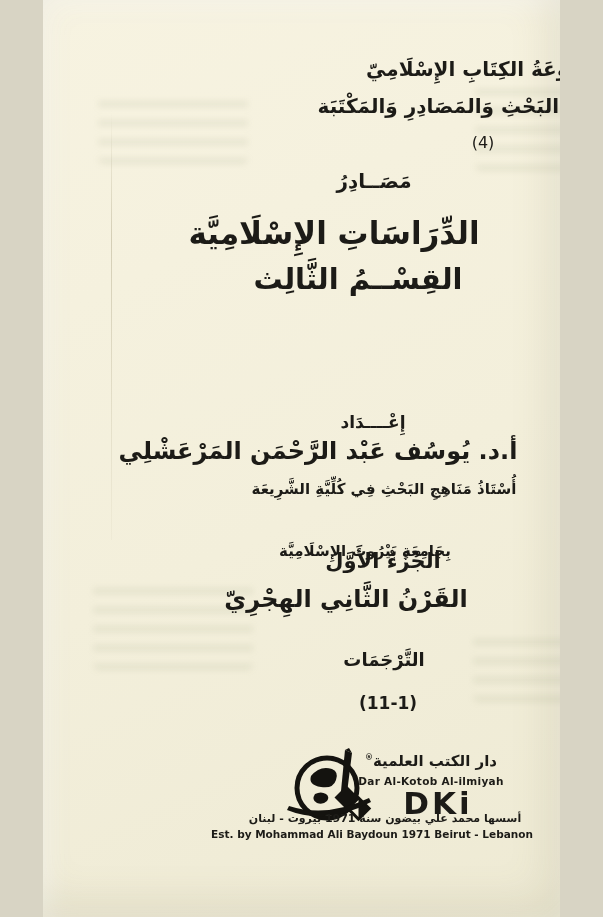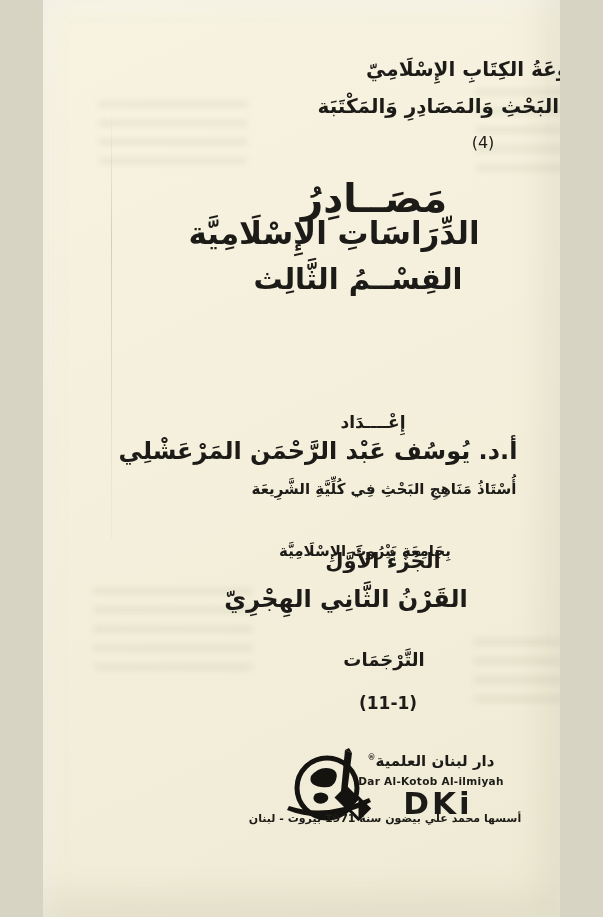--- a/index.html
+++ b/index.html
@@ -31,21 +31,21 @@
   .foldline{
     position:absolute;left:68px;top:110px;width:1px;height:430px;
     background:linear-gradient(180deg, rgba(150,140,105,0) , rgba(150,140,105,0.35) 30%, rgba(150,140,105,0.05));
     pointer-events:none;
   }
   
   .series1{top:58px;left:447px;font-size:20px;font-weight:bold;}
   .series2{top:95px;left:433px;font-size:20px;font-weight:bold;}
   .series-num{top:134px;left:440px;font-size:16px;direction:ltr;}
   
-  .t1{top:170px;left:331px;font-size:39px;font-weight:bold;margin-top:7px;}
+  .t1{top:170px;left:331px;font-size:20px;font-weight:bold;}
   .t2{top:216px;left:291px;font-size:31px;font-weight:bold;}
   .t3{top:263px;left:315px;font-size:29px;font-weight:bold;}
   .tmain{top:312px;left:310px;font-size:40px;font-weight:bold;letter-spacing:1px;
          text-shadow:0 0 0.5px #1c1b17;}
   
   .prep{top:413px;left:330px;font-size:17px;font-weight:bold;}
   .aname{top:438px;left:275px;font-size:24px;font-weight:bold;}
   .role1{top:481px;left:341px;font-size:15px;font-weight:bold;}
   .role2{top:508px;left:322px;font-size:15px;font-weight:bold;margin-top:35px;}
   
@@ -104,18 +104,19 @@
       <path d="M60 2 l4 -2 3 5z"></path>
     </g>
     <g>
       <rect x="53" y="41" width="17" height="17" transform="rotate(45 61.5 49.5)" fill="#14130f"></rect>
       <rect x="66" y="53" width="15" height="15" transform="rotate(45 73.5 60.5)" fill="#f3efdb" stroke="#14130f" stroke-width="3"></rect>
       <path d="M73.5 50 l10.5 10.5 -10.5 10.5z" fill="#14130f"></path>
     </g>
     <path d="M2 62 q40 16 84 -8 l-2 -4 q-42 20 -80 8z" fill="#14130f"></path>
   </svg>
 
-  <div class="line ar pub-ar"><span>دار لبنان العلمية</span><sup>®</sup></div>
+  <div class="line ar pub-ar"><span>دار الكتب العلمية</span><sup>®</sup></div>
   <div class="line pub-en">Dar Al-Kotob Al-ilmiyah</div>
   <div class="line pub-dki">DKi</div>
   <div class="line ar f-ar">أسسها محمد علي بيضون سنة 1971 بيروت - لبنان</div>
+  <div class="line f-en">Est. by Mohammad Ali Baydoun 1971 Beirut - Lebanon</div>
 
 </div>
 
 </body></html>

